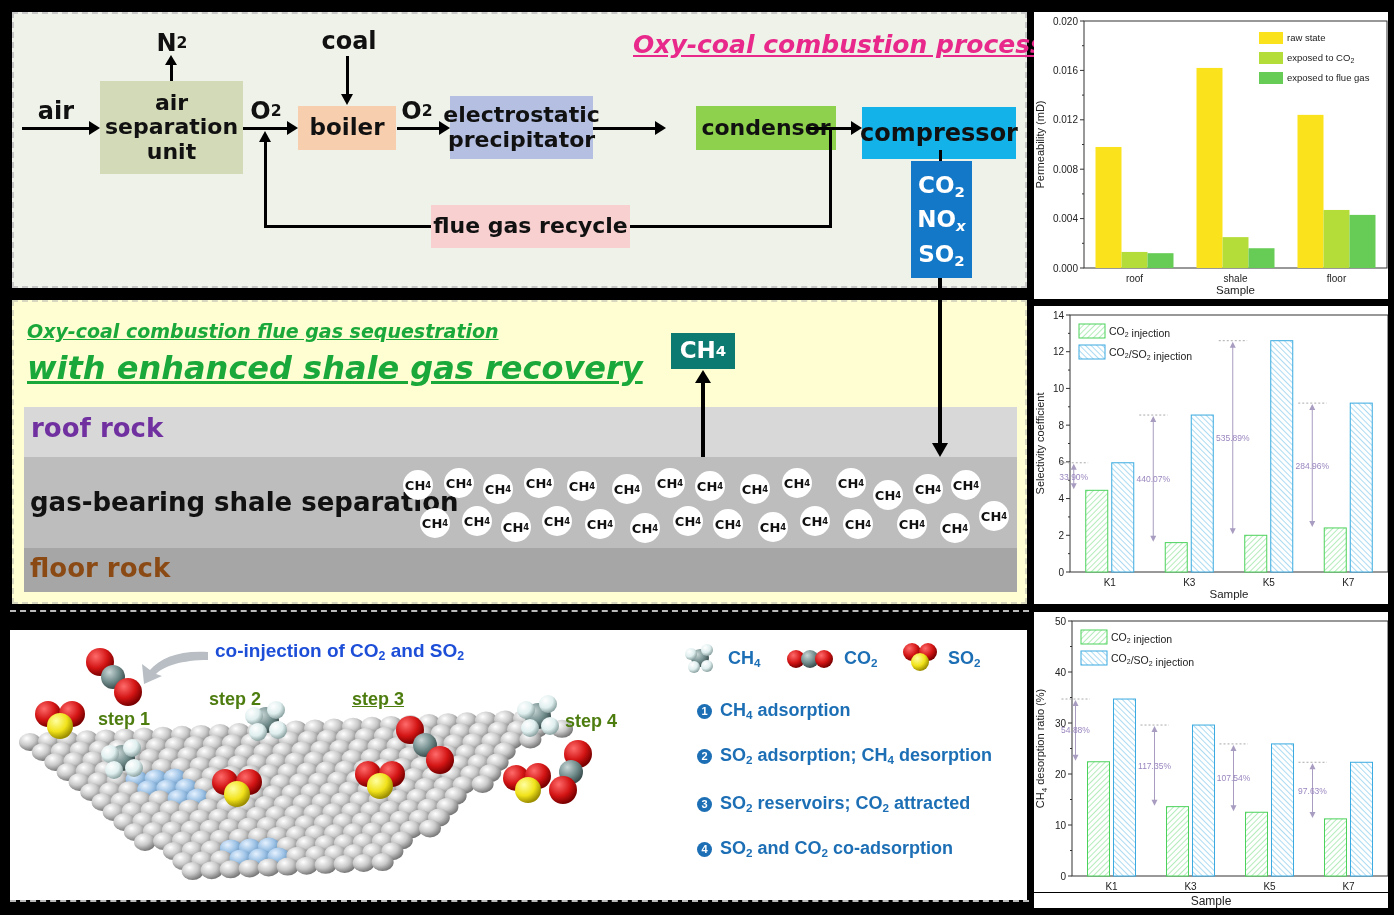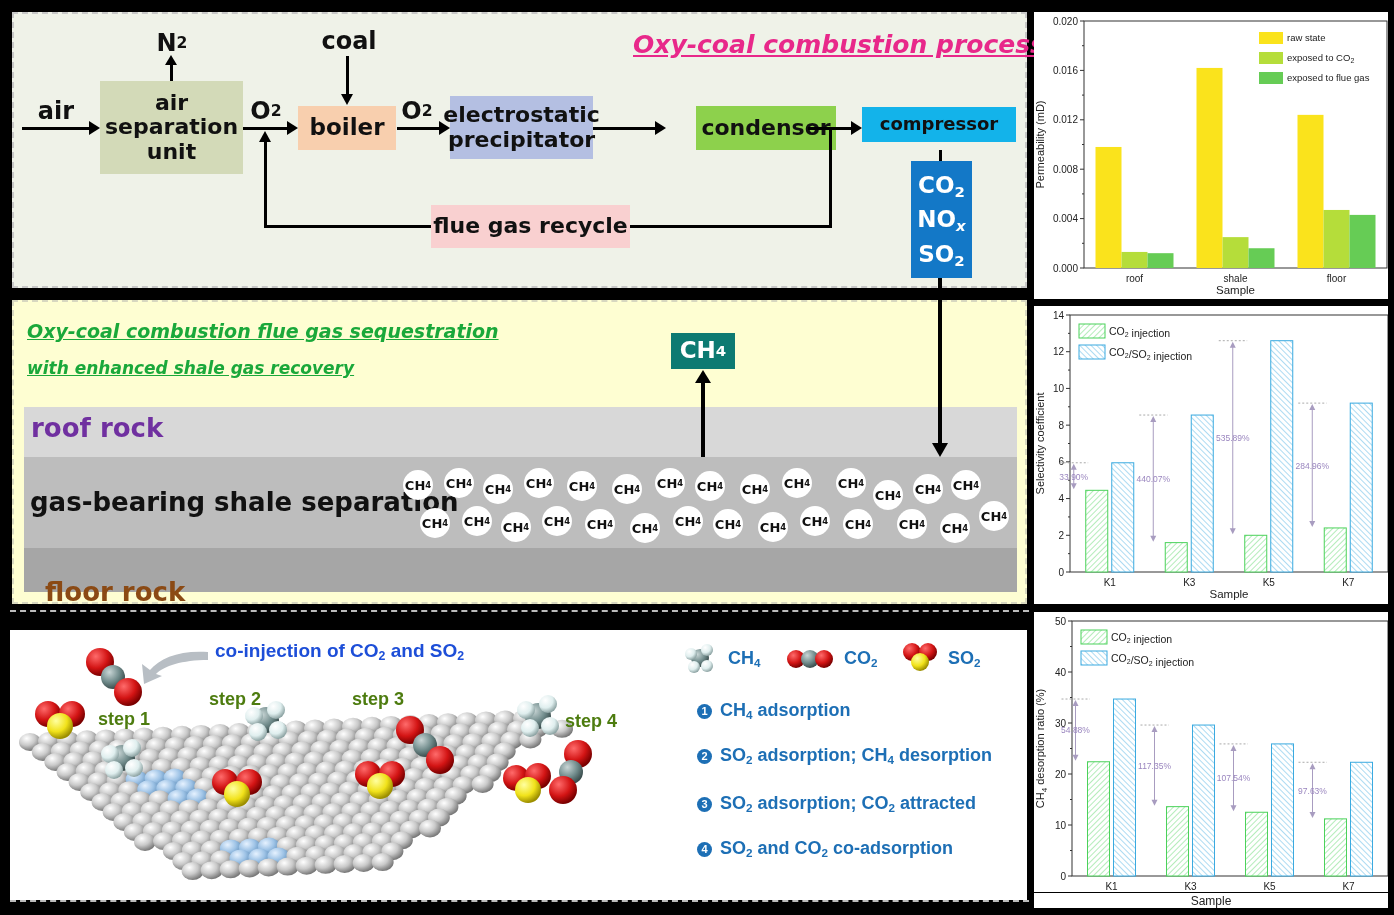--- a/index.html
+++ b/index.html
@@ -70,47 +70,47 @@
   <span>electrostatic</span>
   <span>precipitator</span>
 </div>
 <div class="ln" style="left:593px;top:127px;width:64px;height:3px;"></div>
 <div class="abs" style="left:655px;top:121px;width:0;height:0;border-left:11px solid #000;border-top:7px solid transparent;border-bottom:7px solid transparent;"></div>
 
 <div class="bx" style="left: 668px; top: 106px; width: 140px; height: 44px; font-size: 22px; background: rgb(141, 209, 76); margin-left: 28px;">condensor</div>
 <div class="ln" style="left:808px;top:127px;width:45px;height:3px;"></div>
 <div class="abs" style="left:851px;top:121px;width:0;height:0;border-left:11px solid #000;border-top:7px solid transparent;border-bottom:7px solid transparent;"></div>
 
-<div class="bx" style="left: 862px; top: 107px; width: 154px; height: 35px; font-size: 18px; background: rgb(19, 179, 234);">compressor</div>
+<div class="bx" style="left: 862px; top: 107px; width: 154px; height: 52px; font-size: 24px; background: rgb(19, 179, 234);">compressor</div>
 
 <div class="ln" style="left:829px;top:127px;width:3px;height:100px;"></div>
 <div class="ln" style="left:630px;top:225px;width:202px;height:3px;"></div>
 <div class="ln" style="left:264px;top:225px;width:168px;height:3px;"></div>
 <div class="ln" style="left:264px;top:140px;width:3px;height:88px;"></div>
 <div class="abs" style="left:259px;top:131px;width:0;height:0;border-bottom:11px solid #000;border-left:6px solid transparent;border-right:6px solid transparent;"></div>
 <div class="bx" style="left: 431px; top: 205px; width: 199px; height: 43px; font-size: 22px; background: rgb(249, 208, 208);">flue gas recycle</div>
 
 <div class="ln" style="left:939px;top:150px;width:3px;height:12px;"></div>
 <div class="bx" style="left: 911px; top: 161px; width: 61px; height: 117px; font-size: 23px; color: rgb(255, 255, 255); flex-direction: column; line-height: 1.5; background: rgb(19, 120, 199);">
   <span><span>CO</span><sub>2</sub></span>
   <span><span>NO</span><sub style="font-style:italic">x</sub></span>
   <span><span>SO</span><sub>2</sub></span>
 </div>
 
 <div class="abs panelB"></div>
 <div class="abs title-green" style="left:27px;top:312px;font-size:19px;">Oxy-coal combustion flue gas sequestration</div>
-<div class="abs title-green" style="left:27px;top:349px;font-size:17px;">with enhanced shale gas recovery</div>
+<div class="abs title-green" style="left:27px;top:349px;font-size:32px;">with enhanced shale gas recovery</div>
 
 <div class="abs" style="left:24px;top:407px;width:993px;height:50px;background:#d8d8d8;"></div>
 <div class="abs" style="left:24px;top:457px;width:993px;height:91px;background:#bdbdbd;"></div>
 <div class="abs" style="left:24px;top:548px;width:993px;height:44px;background:#a6a6a6;"></div>
 
 <div class="abs" style="left:31px;top:413px;font:bold 26px 'DejaVu Sans',sans-serif;color:#7030a0;">roof rock</div>
 <div class="abs" style="left:30px;top:487px;font:bold 26px 'DejaVu Sans',sans-serif;color:#111;">gas-bearing shale separation</div>
-<div class="abs" style="left:45px;top:553px;font:bold 26px 'DejaVu Sans',sans-serif;color:#8b4a14;margin-top:24px;">floor rock</div>
+<div class="abs" style="left:30px;top:553px;font:bold 26px 'DejaVu Sans',sans-serif;color:#8b4a14;">floor rock</div>
 
 <div id="ch4field">
     <div class="ch4" style="left: 403px; top: 470px;">CH<sub>4</sub></div>
     <div class="ch4" style="left: 444px; top: 468px;">CH<sub>4</sub></div>
     <div class="ch4" style="left: 483px; top: 474px;">CH<sub>4</sub></div>
     <div class="ch4" style="left: 524px; top: 468px;">CH<sub>4</sub></div>
     <div class="ch4" style="left: 567px; top: 471px;">CH<sub>4</sub></div>
     <div class="ch4" style="left: 612px; top: 474px;">CH<sub>4</sub></div>
     <div class="ch4" style="left: 655px; top: 468px;">CH<sub>4</sub></div>
     <div class="ch4" style="left: 695px; top: 471px;">CH<sub>4</sub></div>
@@ -519,21 +519,21 @@
   <g>
       <circle cx="568" cy="124" r="14" fill="url(#red)"></circle>
       <circle cx="561" cy="142" r="12" fill="url(#gry)"></circle>
       <circle cx="553" cy="160" r="14" fill="url(#red)"></circle>
     </g>
 </svg>
 
 <div class="abs" style="left:215px;top:640px;font:bold 19px 'Liberation Sans',sans-serif;color:#1d4ed8;"><span>co-injection of CO</span><sub>2</sub><span> and SO</span><sub>2</sub></div>
 <div class="stepl" style="left:98px;top:709px;">step 1</div>
 <div class="stepl" style="left:209px;top:689px;">step 2</div>
-<div class="stepl" style="left:352px;top:689px;">step 3</div>
+<div class="stepl" style="left:352px;top:689px;text-decoration:underline;">step 3</div>
 <div class="stepl" style="left:565px;top:711px;">step 4</div>
 
 <svg class="abs" style="left:680px;top:640px;" width="330" height="36">
   <g>
       <circle cx="20" cy="18" r="9" fill="url(#gry)"></circle>
       <circle cx="11" cy="14" r="6" fill="url(#wht)"></circle>
       <circle cx="27" cy="10" r="6" fill="url(#wht)"></circle>
       <circle cx="27" cy="26" r="6" fill="url(#wht)"></circle>
       <circle cx="14" cy="27" r="6" fill="url(#wht)"></circle>
     </g>
@@ -548,21 +548,21 @@
       <circle cx="240" cy="22" r="9" fill="url(#yel)"></circle>
     </g>
 </svg>
 <div class="legend-item" style="left:728px;top:648px;"><span>CH</span><sub>4</sub></div>
 <div class="legend-item" style="left:844px;top:648px;"><span>CO</span><sub>2</sub></div>
 <div class="legend-item" style="left:948px;top:648px;"><span>SO</span><sub>2</sub></div>
 
 <div id="desc">
     <div class="abs" style="left: 697px; top: 700px; font: bold 18px &quot;Liberation Sans&quot;, sans-serif; color: rgb(29, 111, 181);"><span class="bullet">1</span><span>CH</span><sub>4</sub><span> adsorption</span></div>
     <div class="abs" style="left: 697px; top: 745px; font: bold 18px &quot;Liberation Sans&quot;, sans-serif; color: rgb(29, 111, 181);"><span class="bullet">2</span><span>SO</span><sub>2</sub><span> adsorption; CH</span><sub>4</sub><span> desorption</span></div>
-    <div class="abs" style="left: 697px; top: 793px; font: bold 18px &quot;Liberation Sans&quot;, sans-serif; color: rgb(29, 111, 181);"><span class="bullet">3</span><span>SO</span><sub>2</sub><span> adsorption; CO</span><sub>2</sub><span> attracted</span></div>
+    <div class="abs" style="left: 697px; top: 793px; font: bold 18px &quot;Liberation Sans&quot;, sans-serif; color: rgb(29, 111, 181);"><span class="bullet">3</span><span>SO</span><sub>2</sub><span> reservoirs; CO</span><sub>2</sub><span> attracted</span></div>
     <div class="abs" style="left: 697px; top: 838px; font: bold 18px &quot;Liberation Sans&quot;, sans-serif; color: rgb(29, 111, 181);"><span class="bullet">4</span><span>SO</span><sub>2</sub><span> and CO</span><sub>2</sub><span> co-adsorption</span></div>
   </div>
 
 <div class="abs" style="left:10px;top:900px;width:1019px;height:2px;border-top:2px dashed #bbb;"></div>
 
 <div class="chartbox" style="left:1034px;top:12px;width:354px;height:287px;">
   <svg id="c0" width="354" height="287">
       <defs>
         <pattern id="c0p0" width="4" height="4" patternUnits="userSpaceOnUse" patternTransform="rotate(45)">
           <rect width="4" height="4" fill="#fff"></rect>

